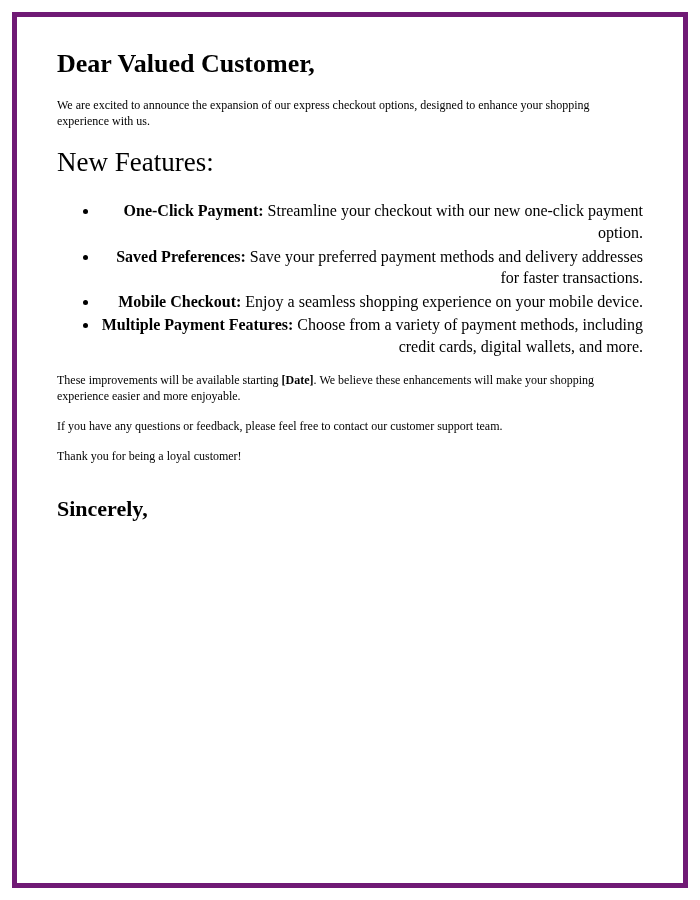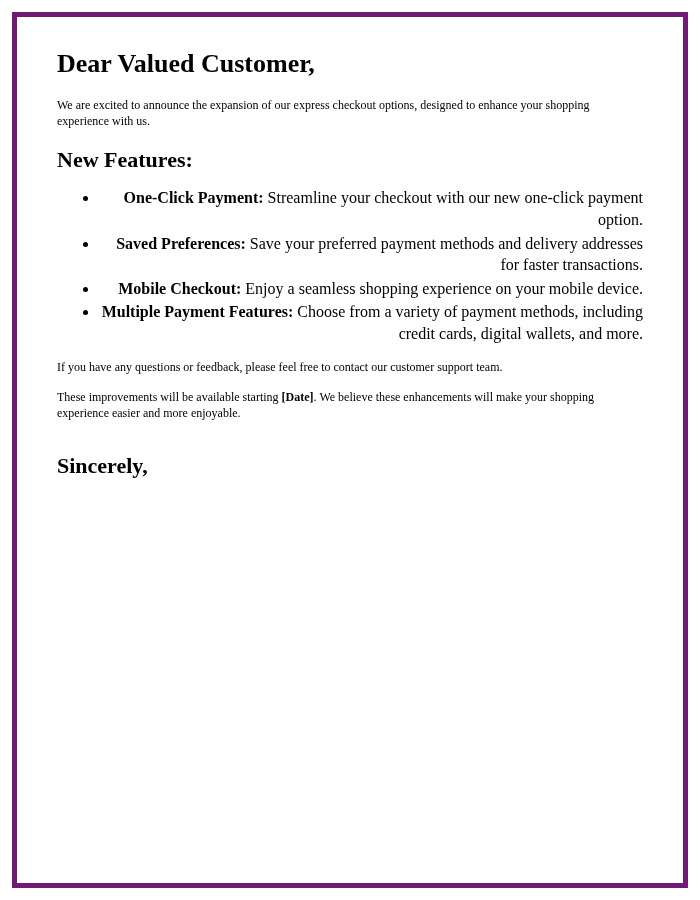--- a/index.html
+++ b/index.html
@@ -19,24 +19,24 @@
       width: 100%;
       height: 100%;
       padding: 32px 40px;
     }
     h1 {
       font-size: 26px;
       font-weight: bold;
       margin-bottom: 18px;
     }
     h2 {
-      font-size: 22px;
-      font-weight: bold;
+      font-size: 27px;
+      font-weight: normal;
       margin-top: 18px;
-      margin-bottom: 14px;
+      margin-bottom: 22px;
     }
     p {
       font-size: 12px;
       line-height: 1.35;
       margin-bottom: 14px;
     }
     ul {
       margin-left: 42px;
       margin-bottom: 14px;
     }
@@ -75,23 +75,24 @@
       <span class="bold">Saved Preferences:</span><span> Save your preferred payment methods and delivery addresses for faster transactions.</span>
     </li>
     <li>
       <span class="bold">Mobile Checkout:</span><span> Enjoy a seamless shopping experience on your mobile device.</span>
     </li>
     <li>
       <span class="bold">Multiple Payment Features:</span><span> Choose from a variety of payment methods, including credit cards, digital wallets, and more.</span>
     </li>
   </ul>
 
-  <p>If you have any questions or feedback, please feel free to contact our customer support team.</p>
-
   <p>
     <span>These improvements will be available starting </span><span class="bold">[Date]</span><span>. We believe these enhancements will make your shopping experience easier and more enjoyable.</span>
   </p>
 
+  <p>If you have any questions or feedback, please feel free to contact our customer support team.</p>
+
+  <p>Thank you for being a loyal customer!</p>
 
   <div class="signoff-heading">Sincerely,</div>
 
 
 </div>
 
 </body></html>

